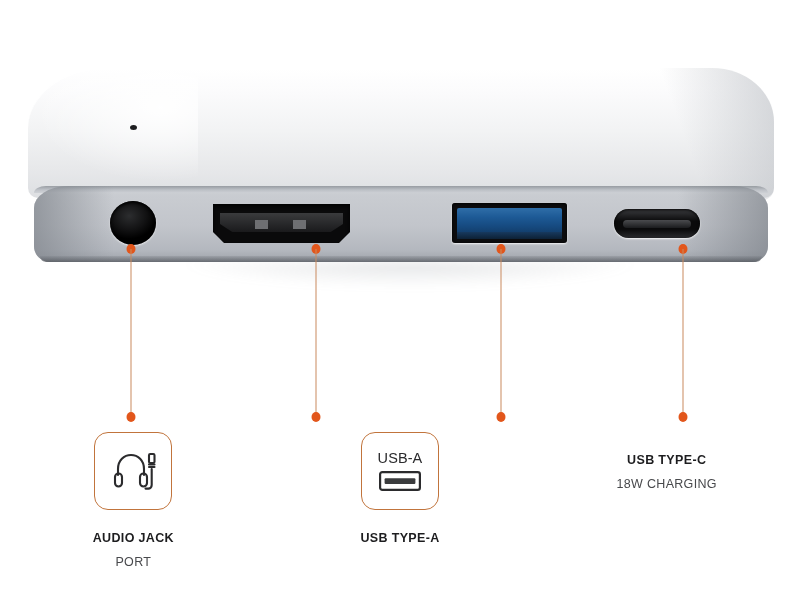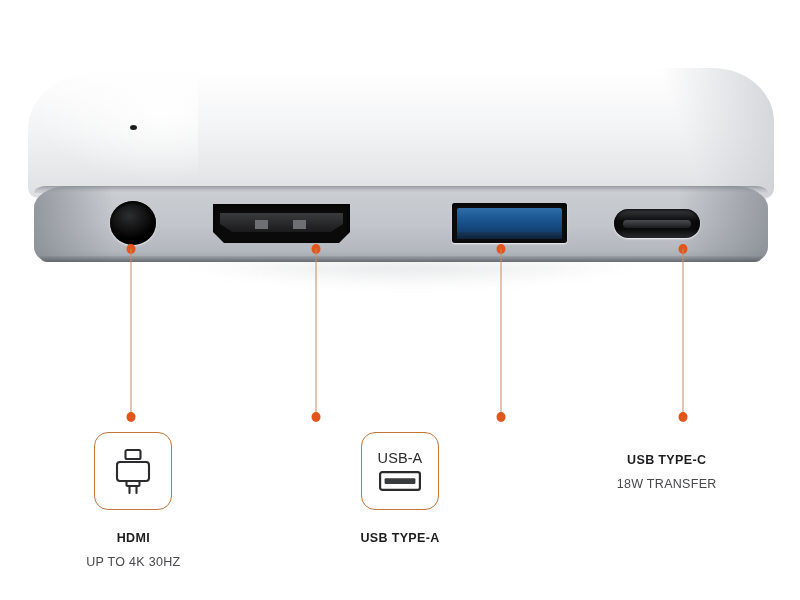--- a/index.html
+++ b/index.html
@@ -254,48 +254,50 @@
   </div>
 
   <div class="leader" style="left:678px; top:244px; width:9px; height:178px;">
     <div class="dot" style="top:0;"></div>
     <div class="line" style="top:5px; height:168px;"></div>
     <div class="dot" style="top:168px;"></div>
   </div>
 
   <div id="features">
 
-
     <div class="feature">
       <div class="icon-box">
         <span>
           <svg width="52" height="52" viewBox="0 0 52 52" fill="none" stroke="#2b2b2d" stroke-width="2.1" stroke-linecap="round" stroke-linejoin="round">
-            <rect x="18.5" y="5" width="15" height="9" rx="1.6"></rect>
-            <path d="M13 17 h26 a3 3 0 0 1 3 3 v13 a3 3 0 0 1 -3 3 h-26 a3 3 0 0 1 -3 -3 v-13 a3 3 0 0 1 3 -3 z"></path>
-            <rect x="19.5" y="36" width="13" height="5" rx="1"></rect>
-            <path d="M22.5 41.5 V48 M29.5 41.5 V48"></path>
+            <path d="M11 30 V24 C11 15.5 17 10 24 10 C31 10 37 15.5 37 24 V30"></path>
+            <rect x="8" y="28.5" width="7" height="13" rx="3.5"></rect>
+            <rect x="33" y="28.5" width="7" height="13" rx="3.5"></rect>
+            <rect x="42" y="9" width="5.5" height="9" rx="1.2"></rect>
+            <path d="M42 19.5 h5.5 M42 22 h5.5"></path>
+            <path d="M44.7 24 V40 C44.7 42.3 43 43.6 41.3 43.6 H38.5"></path>
           </svg>
         </span>
       </div>
-      <div class="feat-title">HDMI</div>
-      <div class="feat-sub">UP TO 4K 30HZ</div>
-    </div>
+      <div class="feat-title">AUDIO JACK</div>
+      <div class="feat-sub">PORT</div>
+    </div>
+
 
     <div class="feature">
       <div class="icon-box">
         <div class="icon-text">USB-A</div>
         <span>
           <svg width="42" height="20" viewBox="0 0 42 20" fill="none">
             <rect x="1.1" y="1.1" width="39.8" height="17.8" rx="2.2" stroke="#2b2b2d" stroke-width="2.2" fill="#ffffff"></rect>
             <rect x="5.6" y="7.2" width="30.8" height="5.8" rx="1" fill="#3a3b3d"></rect>
           </svg>
         </span>
       </div>
       <div class="feat-title">USB TYPE-A</div>
     </div>
 
     <div class="feature">
       <div class="feat-title">USB TYPE-C</div>
-      <div class="feat-sub">18W TRANSFER</div>
+      <div class="feat-sub">18W CHARGING</div>
     </div>
 
   </div>
 </div>
 
 </body></html>

